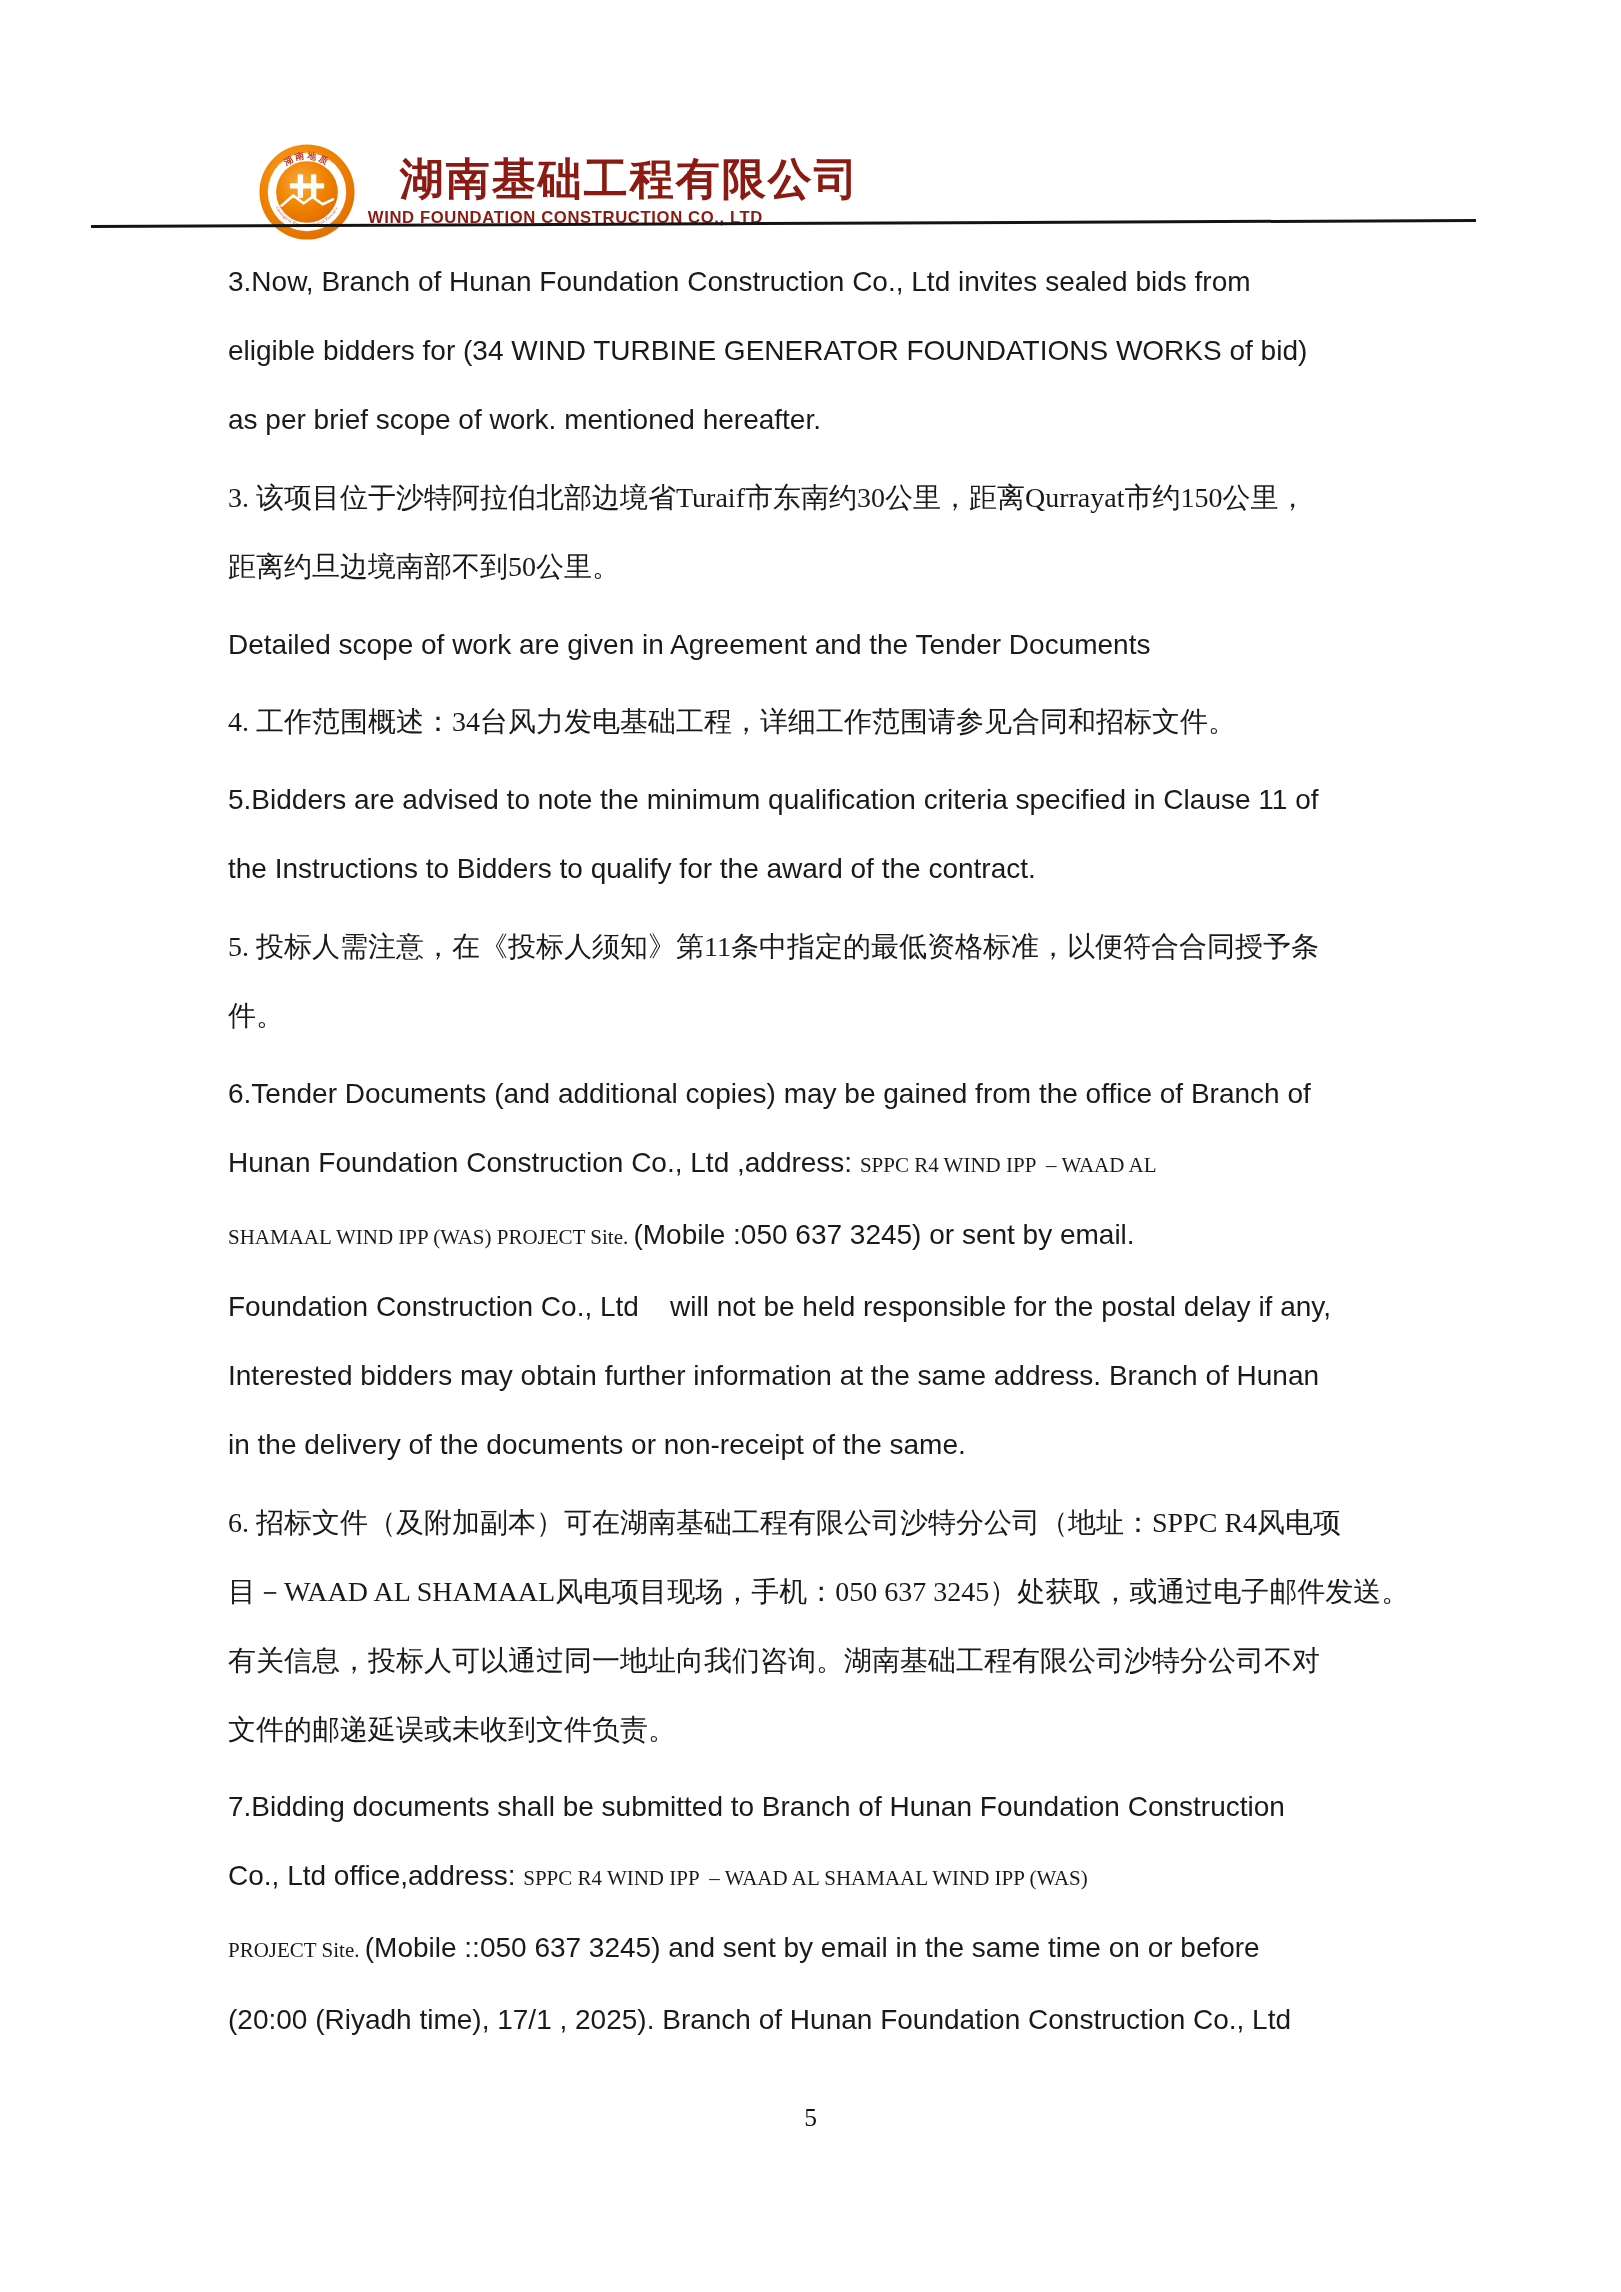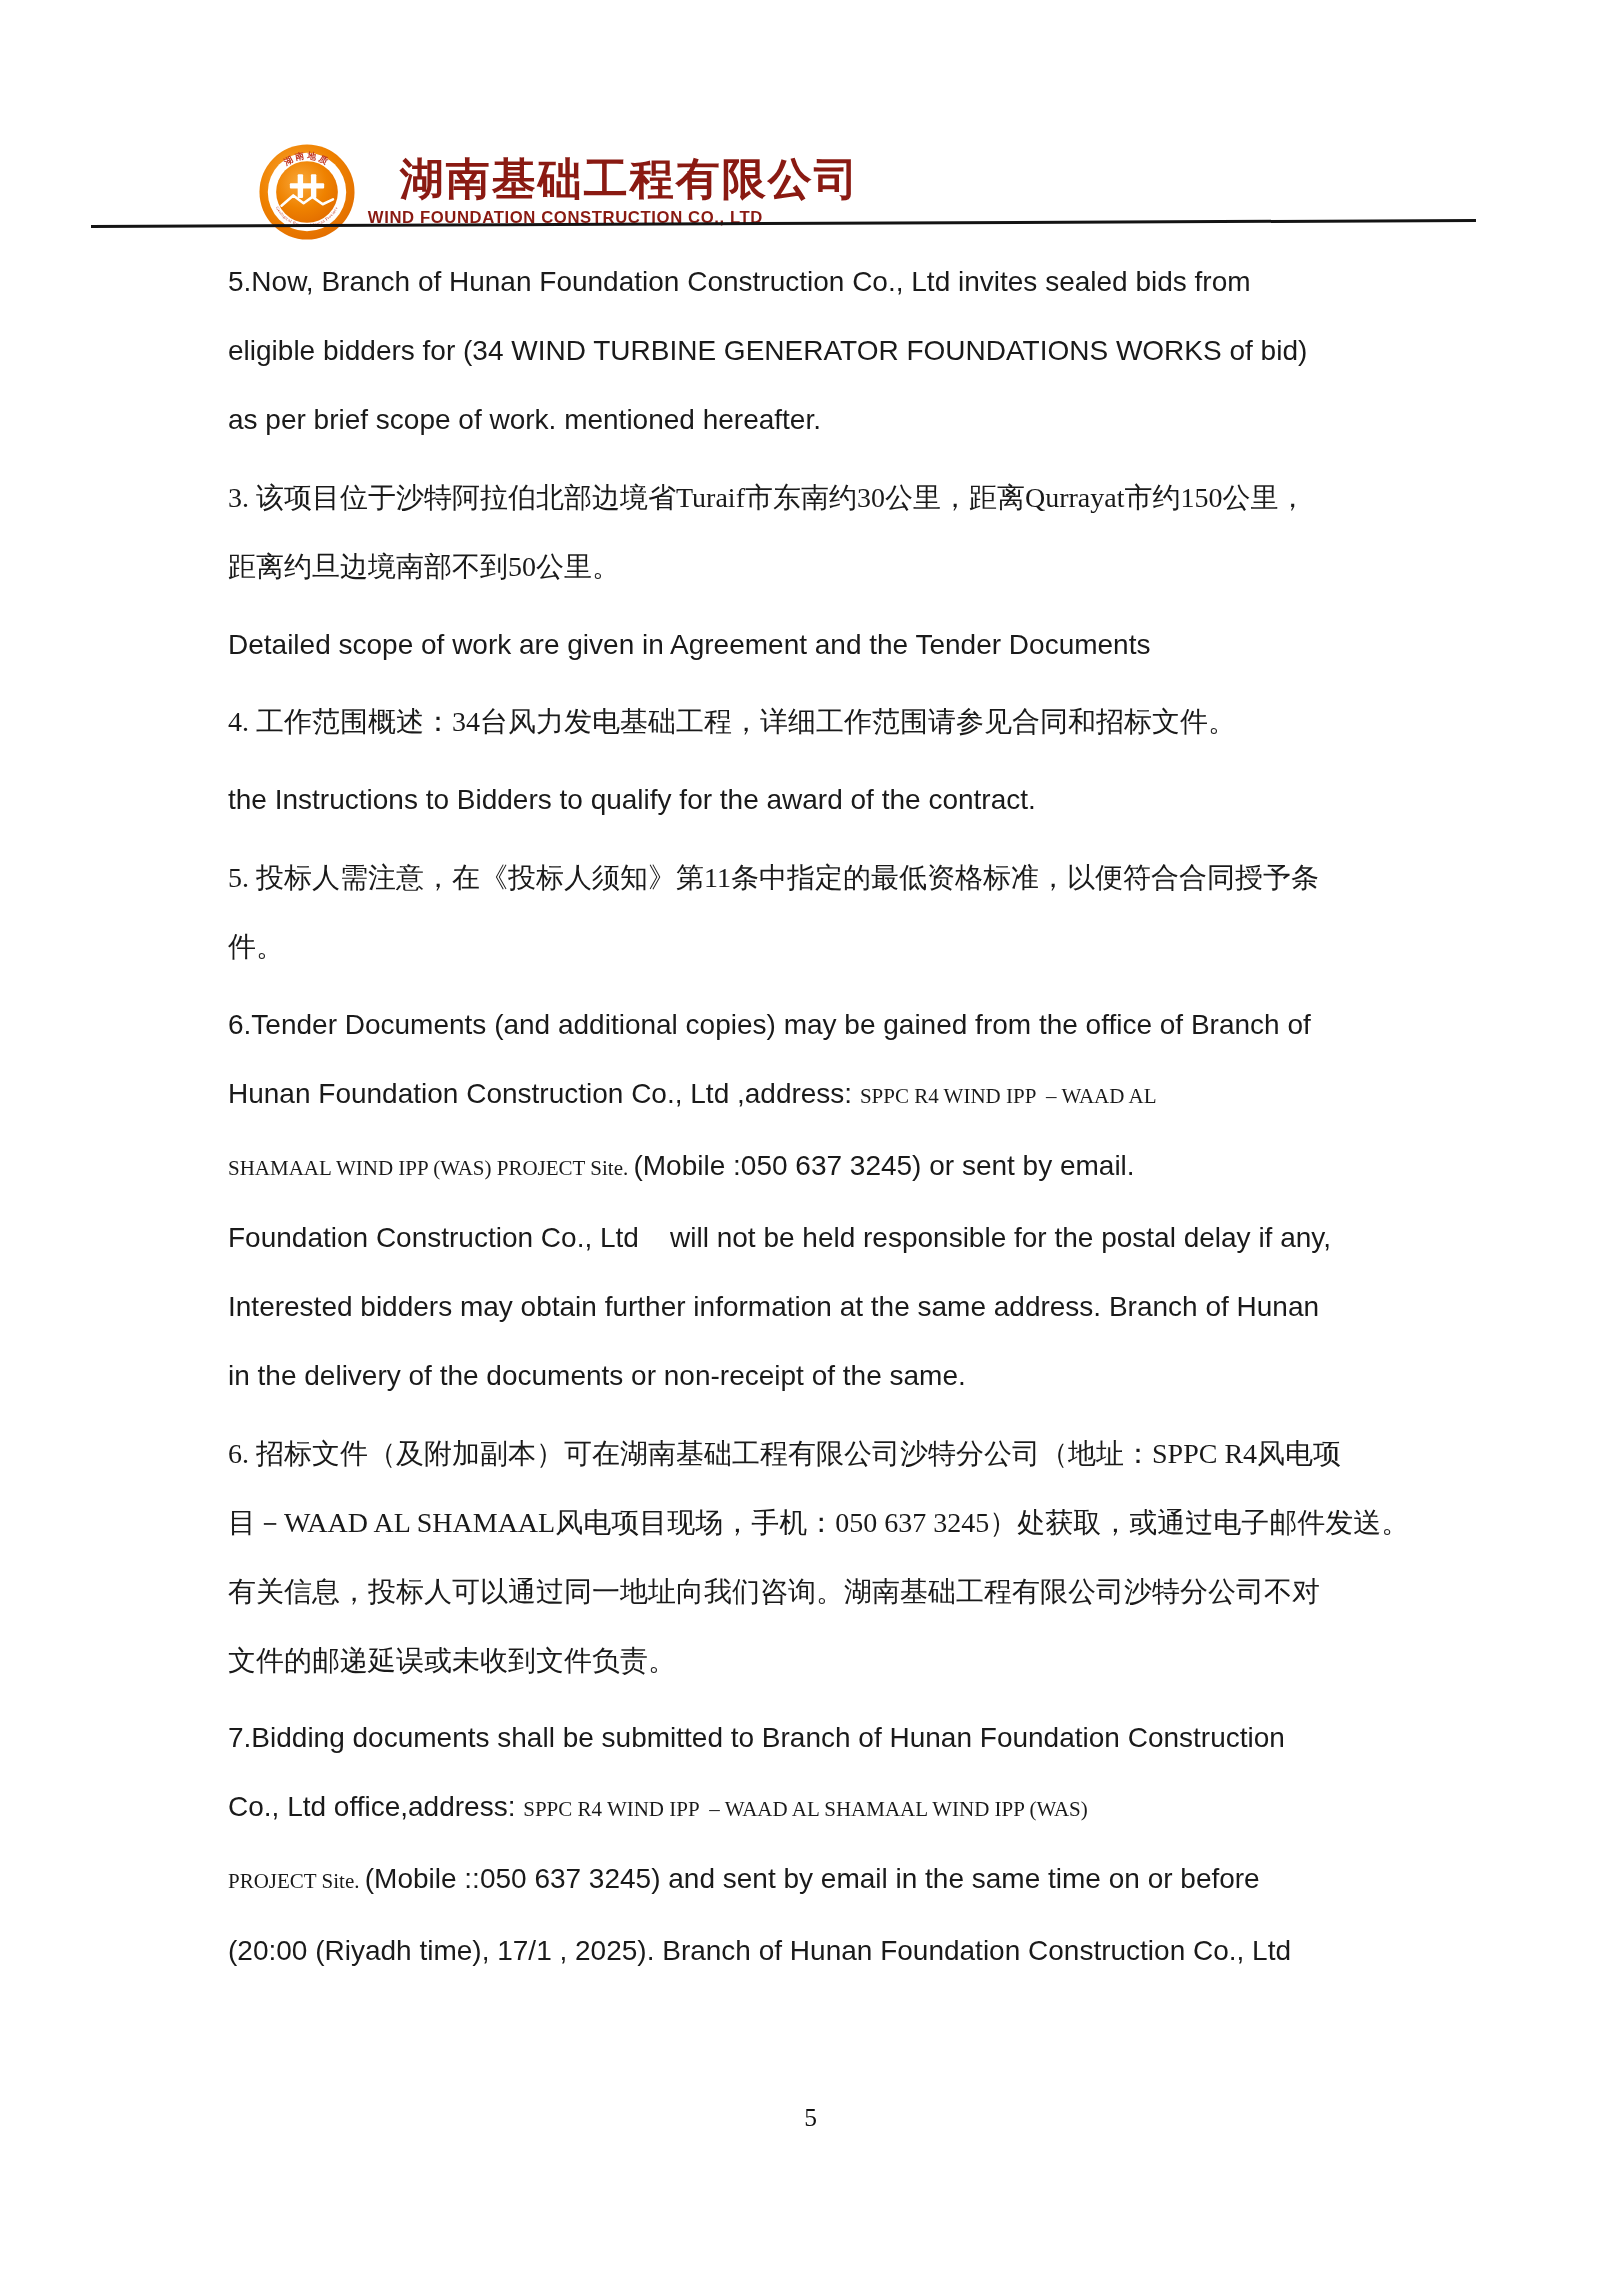--- a/index.html
+++ b/index.html
@@ -80,35 +80,36 @@
     <div class="brand">
       <div class="brand-cn">湖南基础工程有限公司</div>
       <div class="brand-en">WIND FOUNDATION CONSTRUCTION CO., LTD</div>
     </div>
   </header>
 
   <div class="rule"></div>
 
   <main class="doc-body">
       <div class="para en">
-        <div class="line"><span>5.Now, Branch of Hunan Foundation Construction Co., Ltd invites sealed bids from</span></div>
+        <div class="line"><span>3.Now, Branch of Hunan Foundation Construction Co., Ltd invites sealed bids from</span></div>
         <div class="line"><span>eligible bidders for (34 WIND TURBINE GENERATOR FOUNDATIONS WORKS of bid)</span></div>
         <div class="line"><span>as per brief scope of work. mentioned hereafter.</span></div>
       </div>
       <div class="para zh">
         <div class="line"><span>3. 该项目位于沙特阿拉伯北部边境省Turaif市东南约30公里，距离Qurrayat市约150公里，</span></div>
         <div class="line"><span>距离约旦边境南部不到50公里。</span></div>
       </div>
       <div class="para en">
         <div class="line"><span>Detailed scope of work are given in Agreement and the Tender Documents</span></div>
       </div>
       <div class="para zh">
         <div class="line"><span>4. 工作范围概述：34台风力发电基础工程，详细工作范围请参见合同和招标文件。</span></div>
       </div>
       <div class="para en">
+        <div class="line"><span>5.Bidders are advised to note the minimum qualification criteria specified in Clause 11 of</span></div>
         <div class="line"><span>the Instructions to Bidders to qualify for the award of the contract.</span></div>
       </div>
       <div class="para zh">
         <div class="line"><span>5. 投标人需注意，在《投标人须知》第11条中指定的最低资格标准，以便符合合同授予条</span></div>
         <div class="line"><span>件。</span></div>
       </div>
       <div class="para en">
         <div class="line"><span>6.Tender Documents (and additional copies) may be gained from the office of Branch of</span></div>
         <div class="line"><span>Hunan Foundation Construction Co., Ltd ,address: </span><span class="serif">SPPC R4 WIND IPP  – WAAD AL</span></div>
         <div class="line"><span class="serif">SHAMAAL WIND IPP (WAS) PROJECT Site. </span><span>(Mobile :050 637 3245) or sent by email.</span></div>

